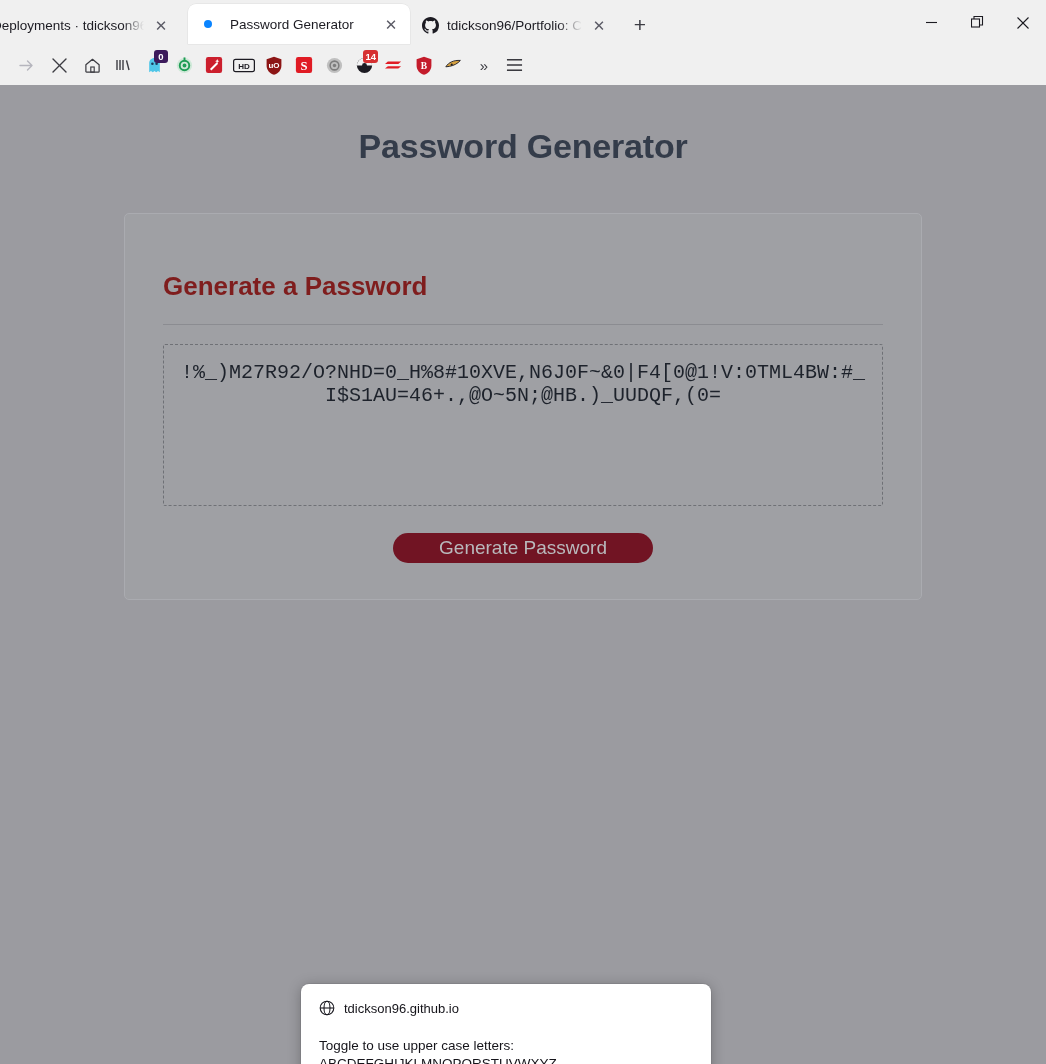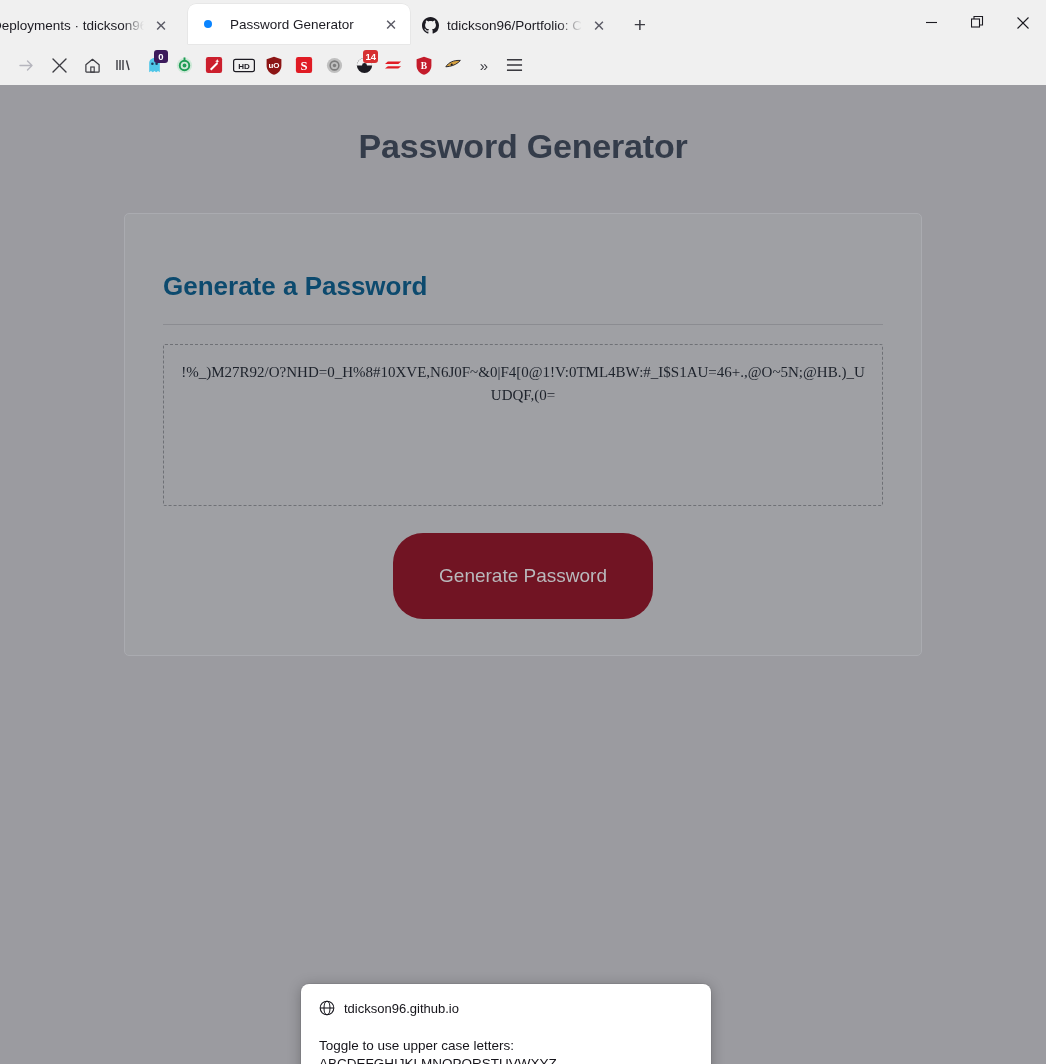--- a/index.html
+++ b/index.html
@@ -164,49 +164,49 @@
     width: 798px;
     margin: 0 auto;
     background: #9fa0a4;
     border: 1px solid #aaabb0;
     border-radius: 5px;
     padding: 57px 38px 36px 38px;
   }
   .card h2 {
     font-size: 26px;
     font-weight: bold;
-    color: #0c4a6e;
+    color: #7f1d1d;
     margin: 0 0 22px 0;
   }
   .divider {
     height: 1px; background: #8b8c91;
     margin: 0 0 19px 0;
   }
   .pwbox {
     border: 1px dashed #6f7176;
     border-radius: 2px;
     min-height: 162px;
     padding: 16px 12px;
-    font-family: Liberation Serif, serif;
-    font-size: 15px;
+    font-family: Liberation Mono, monospace;
+    font-size: 20px;
     line-height: 23px;
     color: #1d222b;
     text-align: center;
     word-break: break-all;
     overflow-wrap: anywhere;
   }
   .btn-wrap { text-align: center; margin-top: 27px; }
   .gen-btn {
     display: inline-block;
     background: #711423;
     color: #b9b9bc;
     border: none;
     border-radius: 30px;
     font-size: 19px;
-    padding: 32px 46px;
+    padding: 4px 46px;
     font-family: "Liberation Sans", sans-serif;
     cursor: pointer;
   }
 
   
   .dialog {
     position: absolute;
     left: 301px;
     top: 899px;
     width: 410px;

